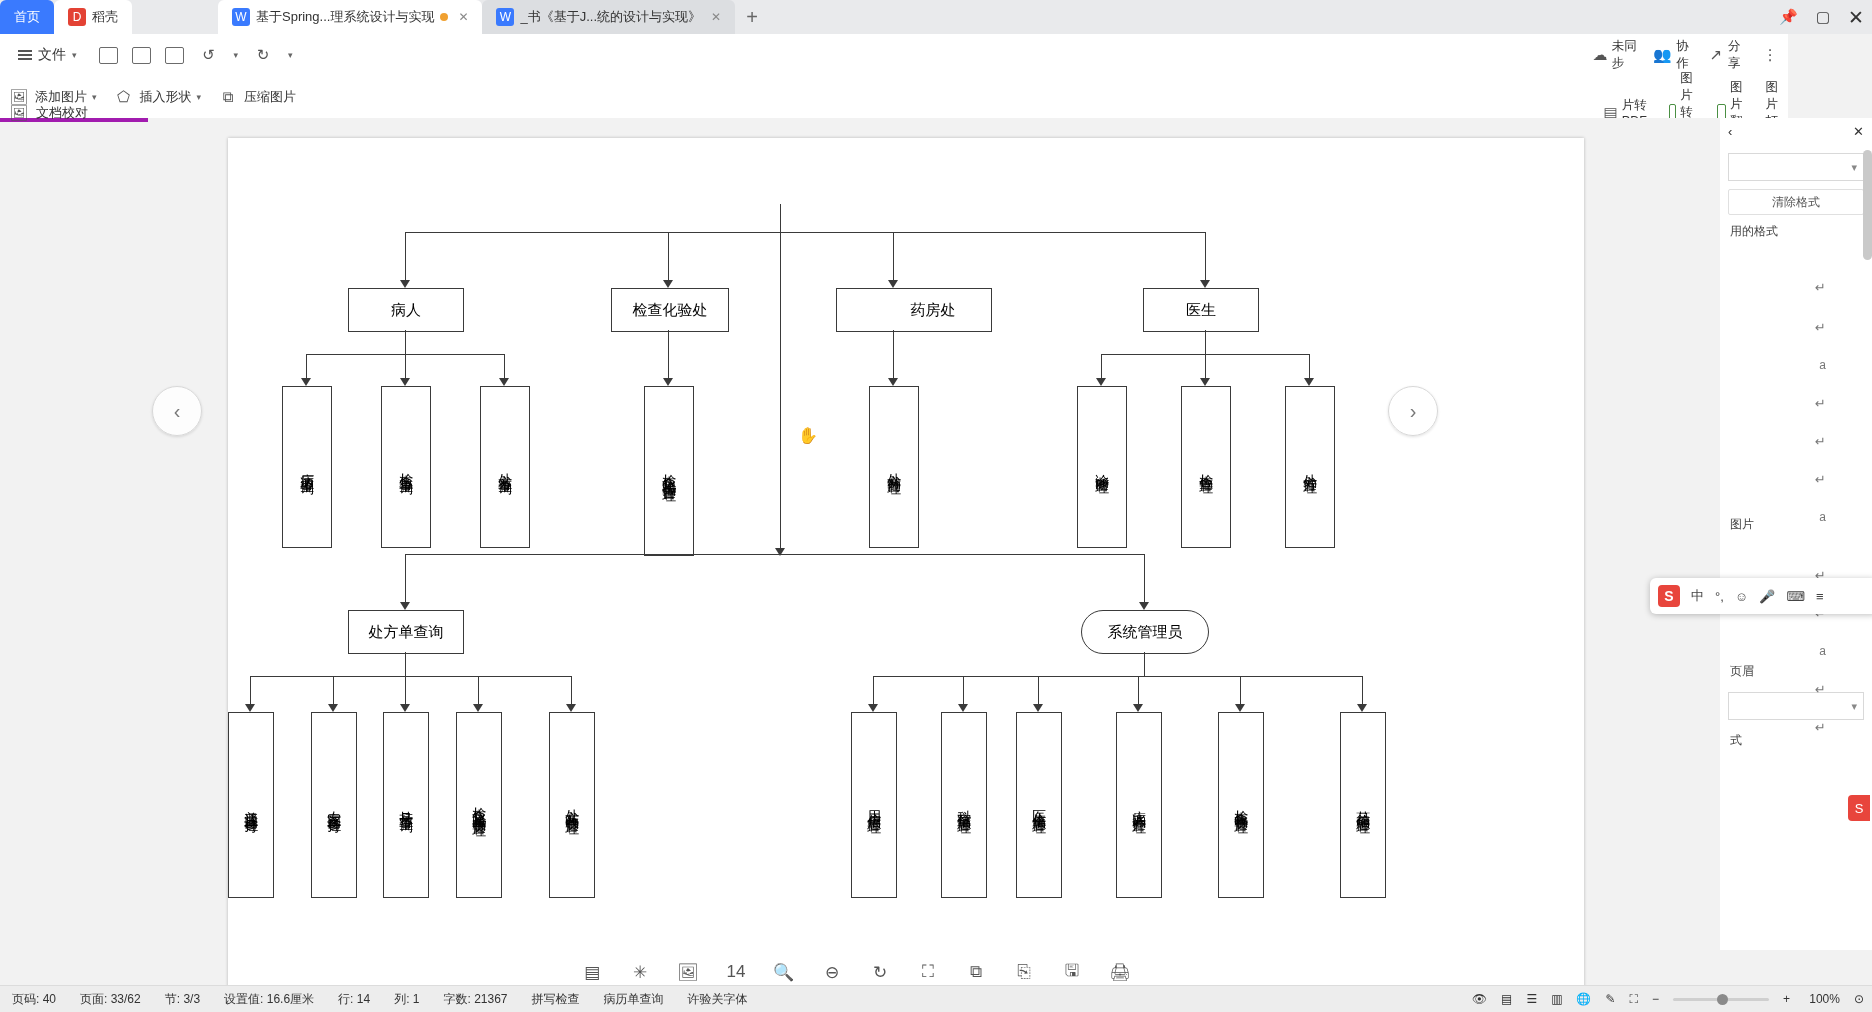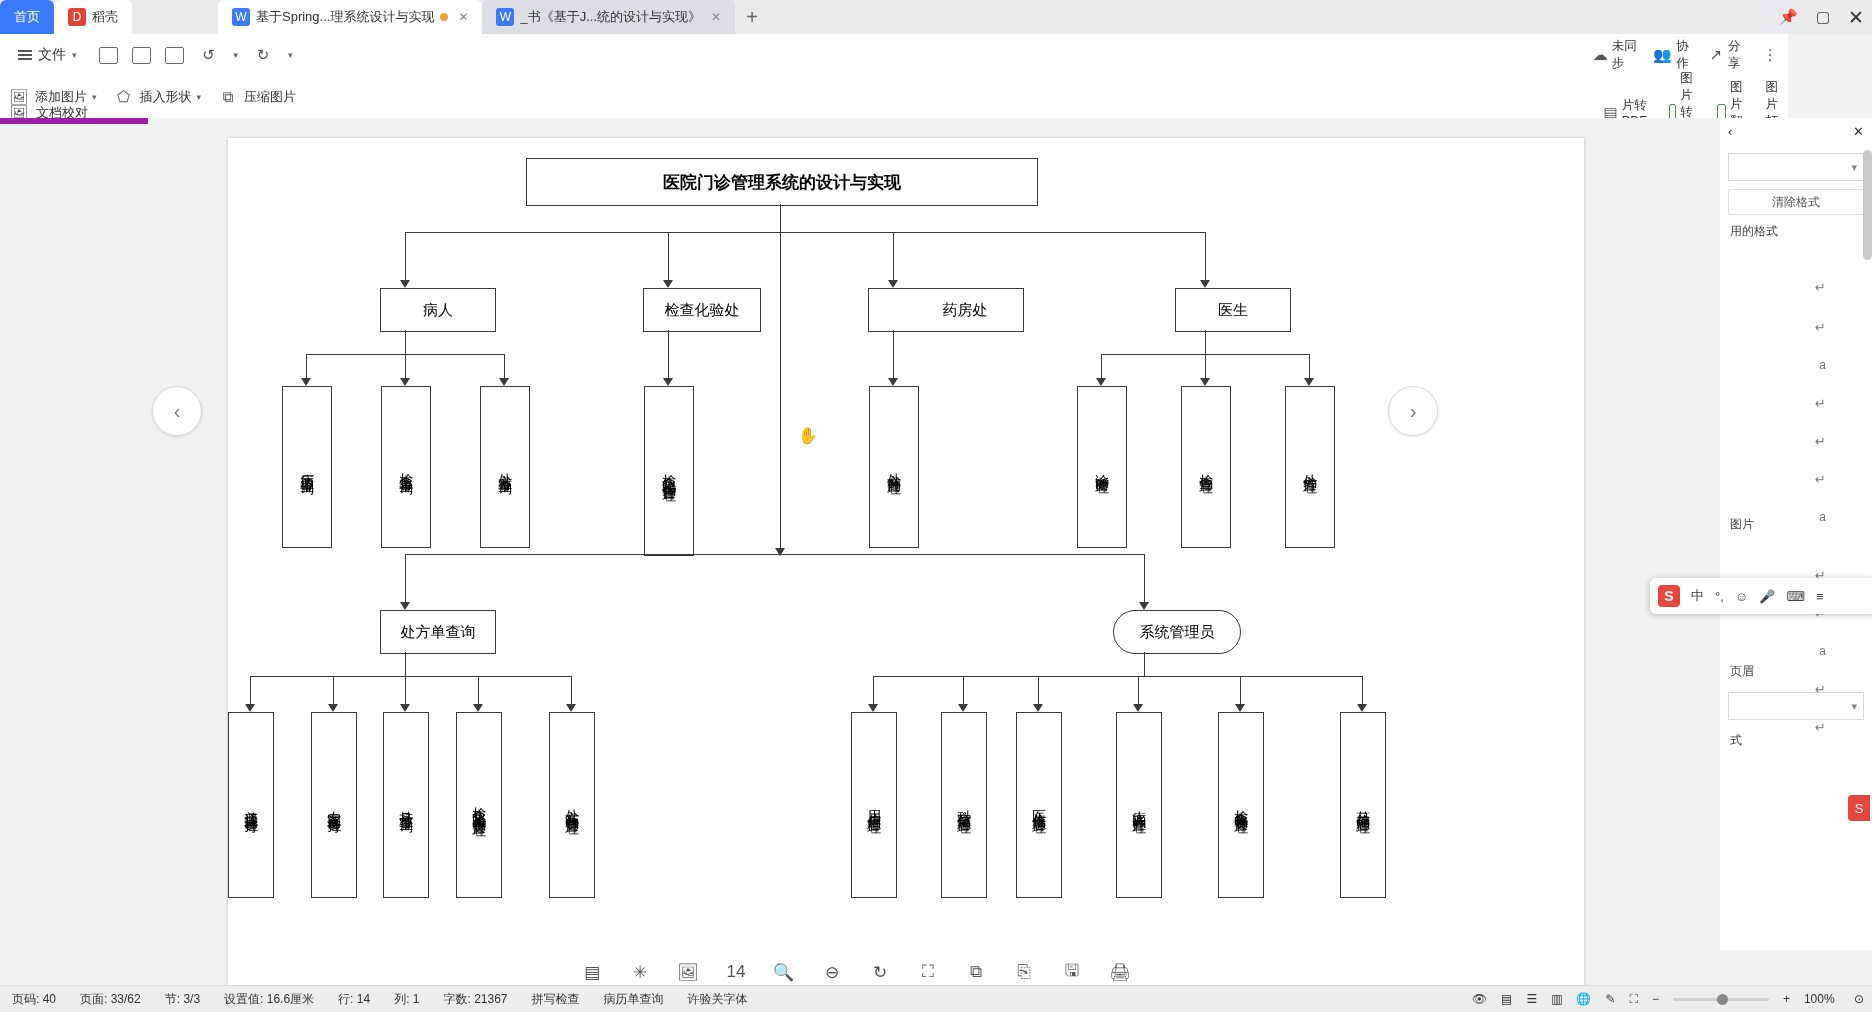--- a/index.html
+++ b/index.html
@@ -23,21 +23,21 @@
   .logo-blue{width:18px;height:18px;border-radius:3px;background:#3a7afe;color:#fff;
              font-size:12px;display:flex;align-items:center;justify-content:center;}
   .tabplus{width:34px;height:34px;display:flex;align-items:center;justify-content:center;
            font-size:20px;color:#666;}
   .winbtns{position:absolute;right:8px;top:2px;display:flex;align-items:center;gap:18px;height:30px;}
   .winbtns span{font-size:15px;color:#444;}
   .winbtns .cls{font-size:19px;color:#333;}
 
   
   .ribbon{position:absolute;left:0;top:34px;width:1788px;height:84px;background:#fff;
-          border-bottom:6px solid #a21caf;}
+          border-bottom:4px solid #a21caf;}
   .rb-row1{position:absolute;left:0;top:0;height:42px;display:flex;align-items:center;gap:14px;padding-left:10px;}
   .rb-row2{position:absolute;left:0;top:42px;height:42px;display:flex;align-items:center;gap:16px;padding-left:8px;}
   .file-btn{display:flex;align-items:center;gap:6px;font-size:14px;color:#333;padding:3px 8px;}
   .hamburger{display:inline-block;width:14px;height:11px;position:relative;}
   .hamburger i{position:absolute;left:0;width:14px;height:2px;background:#555;}
   .hamburger i:nth-child(1){top:0}.hamburger i:nth-child(2){top:4px}.hamburger i:nth-child(3){top:8px}
   .ic{width:22px;height:22px;display:inline-flex;align-items:center;justify-content:center;
       color:#555;font-size:15px;}
   .ic.box{border:1.4px solid #6b6b6b;border-radius:2px;width:17px;height:15px;font-size:10px;}
   .tool{display:flex;align-items:center;gap:5px;font-size:13px;color:#333;white-space:nowrap;}
@@ -57,21 +57,21 @@
   .diagram{position:absolute;left:0;top:0;width:1356px;height:920px;}
   .nav-circle{position:absolute;width:48px;height:48px;border-radius:50%;background:rgba(255,255,255,.82);
               border:1px solid #d8d8d8;display:flex;align-items:center;justify-content:center;
               color:#777;font-size:20px;box-shadow:0 1px 3px rgba(0,0,0,.12);}
   .grabcursor{position:absolute;font-size:16px;color:#222;}
 
   
   .node{position:absolute;border:1.4px solid #3a3a3a;background:#fff;display:flex;
         align-items:center;justify-content:center;text-align:center;color:#000;}
   .node.h{font-size:17px;font-weight:600;}
-  .node.m{font-size:15px;margin-left:32px;}
+  .node.m{font-size:15px;}
   .node.v{writing-mode:vertical-rl;text-orientation:upright;font-size:14px;letter-spacing:2px;line-height:1.25;}
   .ln{position:absolute;background:#3a3a3a;}
   .ln.h{height:1.4px;}
   .ln.v{width:1.4px;}
   .arw{position:absolute;width:0;height:0;border-left:5px solid transparent;border-right:5px solid transparent;
        border-top:8px solid #3a3a3a;}
 
   
   .rightpanel{position:absolute;right:0;top:118px;width:152px;height:832px;background:#fff;
               border-left:1px solid #e6e6e6;}
@@ -257,21 +257,20 @@
     <span class="pilcr" style="top:606px;">↵</span>
     <span class="rp-mark" style="top:644px;">a</span>
     <span class="pilcr" style="top:682px;">↵</span>
     <span class="pilcr" style="top:720px;">↵</span>
   </div>
 
   <div class="docarea">
     <div class="page">
       <div class="diagram">
 
-        <div class="node h" style="left:298px;top:20px;width:510px;height:46px;">医院门诊管理系统的设计与实现</div>
 
         <div class="ln v" style="left:552px;top:66px;height:28px;"></div>
 
         <div class="ln h" style="left:177px;top:94px;width:800px;"></div>
 
         <div class="ln v" style="left:177px;top:94px;height:54px;"></div>
         <div class="arw" style="left:172px;top:142px;"></div>
         <div class="ln v" style="left:440px;top:94px;height:54px;"></div>
         <div class="arw" style="left:435px;top:142px;"></div>
         <div class="ln v" style="left:665px;top:94px;height:54px;"></div>
@@ -428,18 +427,18 @@
       <span>☰</span>
       <span>▥</span>
       <span>🌐</span>
       <span>✎</span>
       <span>⛶</span>
       <span>−</span>
       <span class="zoomline">
         <span class="zoomknob"></span>
       </span>
       <span>+</span>
-      <span style="min-width:36px;text-align:left;">100%</span>
+      <span style="min-width:36px;text-align:right;">100%</span>
       <span>⊙</span>
     </div>
   </div>
 
 </div>
 
 </body></html>

